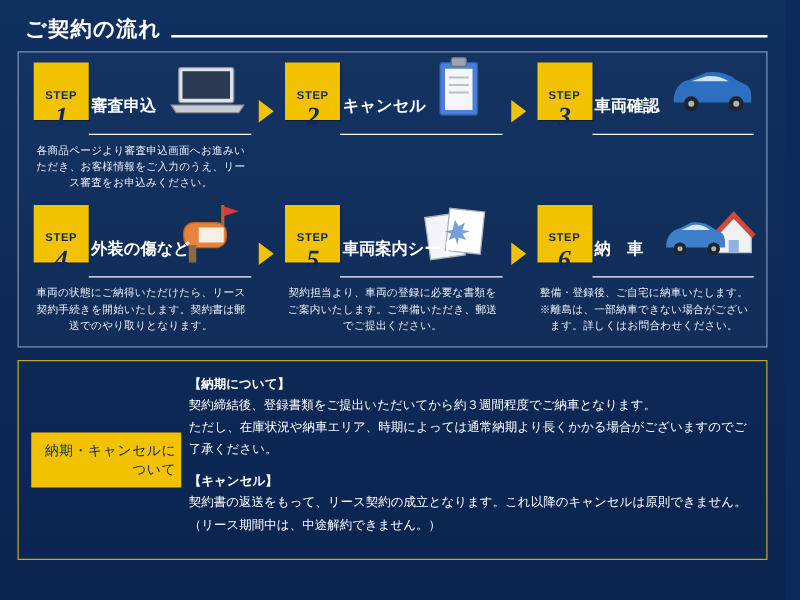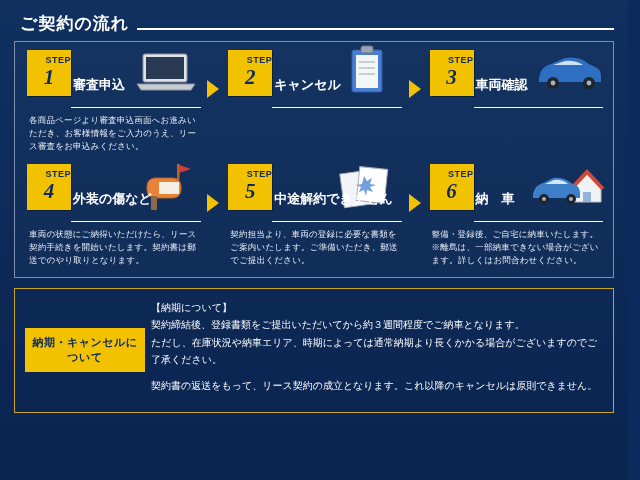--- a/index.html
+++ b/index.html
@@ -71,22 +71,21 @@
     color: #0d2a5c;
     text-align: center;
     font-weight: bold;
     line-height: 1;
     box-shadow: 1px 1px 0 rgba(0,0,0,0.35);
   }
   .step-badge .s {
     display: block;
     font-size: 9px;
     letter-spacing: 0.5px;
-    padding-top: 6px;
-    text-align: right;
+    padding-top: 22px;
   }
   .step-badge .n {
     display: block;
     font-size: 21px;
     padding-top: 2px;
     font-family: "Liberation Serif", serif;
     font-style: italic;
   }
   .step-label {
     position: absolute;
@@ -111,20 +110,21 @@
     top: -6px;
     width: 74px;
     height: 56px;
   }
   .step-body {
     font-size: 8.5px;
     line-height: 1.5;
     color: #e9eef7;
     padding: 6px 8px 0 8px;
     letter-spacing: 0.2px;
+    text-align: center;
   }
   .arrow {
     width: 18px;
     align-self: flex-start;
     margin-top: 30px;
     display: flex;
     justify-content: center;
   }
   .arrow i {
     display: block;
@@ -152,35 +152,35 @@
     flex: 0 0 124px;
     display: flex;
     align-items: center;
     justify-content: center;
   }
   .notes-tag span {
     display: block;
     background: #f2c200;
     color: #0d2a5c;
     font-size: 11px;
-    font-weight: bold;
+    font-weight: normal;
     padding: 7px 4px;
     width: 112px;
-    text-align: center;
+    text-align: right;
     letter-spacing: 0.5px;
   }
   .notes-body {
     flex: 1;
     font-size: 10px;
     line-height: 1.75;
     color: #ffffff;
     padding-left: 4px;
   }
   .notes-body .h {
-    font-weight: normal;
+    font-weight: bold;
   }
   .notes-body .blk {
     margin-bottom: 8px;
   }
   .notes-body p {
     margin: 0;
   }
 </style>
 </head>
 <body>
@@ -302,21 +302,21 @@
             <span class="s">STEP</span>
             <span class="n">5</span>
           </div>
           <div class="step-art">
             <svg viewBox="0 0 74 56" width="74" height="56">
               <rect x="12" y="14" width="28" height="34" fill="#f2f4f7" stroke="#a9b0ba" transform="rotate(-8 26 31)"></rect>
               <rect x="28" y="10" width="28" height="34" fill="#ffffff" stroke="#a9b0ba" transform="rotate(6 42 27)"></rect>
               <path d="M34 18 l3 5 l5 -3 l-2 6 l6 1 l-6 2 l3 5 l-6 -2 l-1 6 l-2 -6 l-5 2 l2 -5 l-5 -2 l6 -1 Z" fill="#5b8fd6" opacity="0.85"></path>
             </svg>
           </div>
-          <div class="step-label">中途解約できません</div>
+          <div class="step-label">車両案内シート</div>
           <div class="step-underline"></div>
         </div>
         <div class="step-body">契約担当より、車両の登録に必要な書類をご案内いたします。ご準備いただき、郵送でご提出ください。</div>
       </div>
 
       <div class="arrow">
           <i></i>
         </div>
 
       <div class="step-cell">
@@ -352,18 +352,20 @@
     <div class="notes-tag">
       <span>納期・キャンセルについて</span>
     </div>
     <div class="notes-body">
       <div class="blk">
         <p class="h">【納期について】</p>
         <p>契約締結後、登録書類をご提出いただいてから約３週間程度でご納車となります。</p>
         <p>ただし、在庫状況や納車エリア、時期によっては通常納期より長くかかる場合がございますのでご了承ください。</p>
       </div>
       <div class="blk">
+        <p class="h">【キャンセル】</p>
         <p>契約書の返送をもって、リース契約の成立となります。これ以降のキャンセルは原則できません。</p>
+        <p>（リース期間中は、中途解約できません。）</p>
       </div>
     </div>
   </div>
 
 </div>
 
 </body></html>

